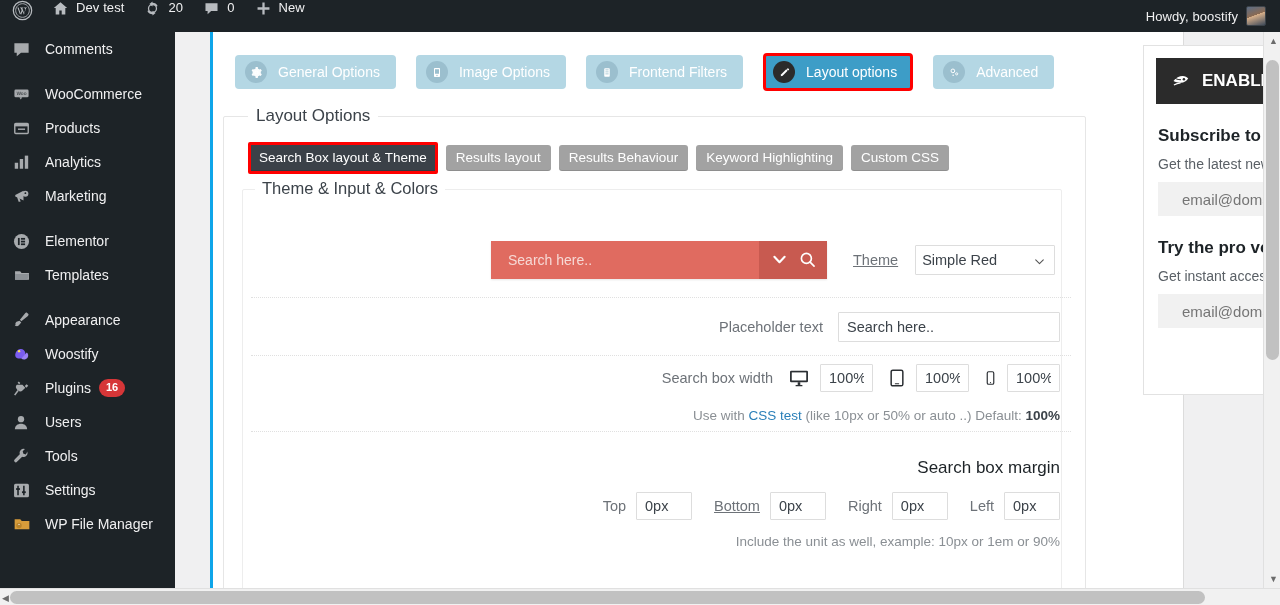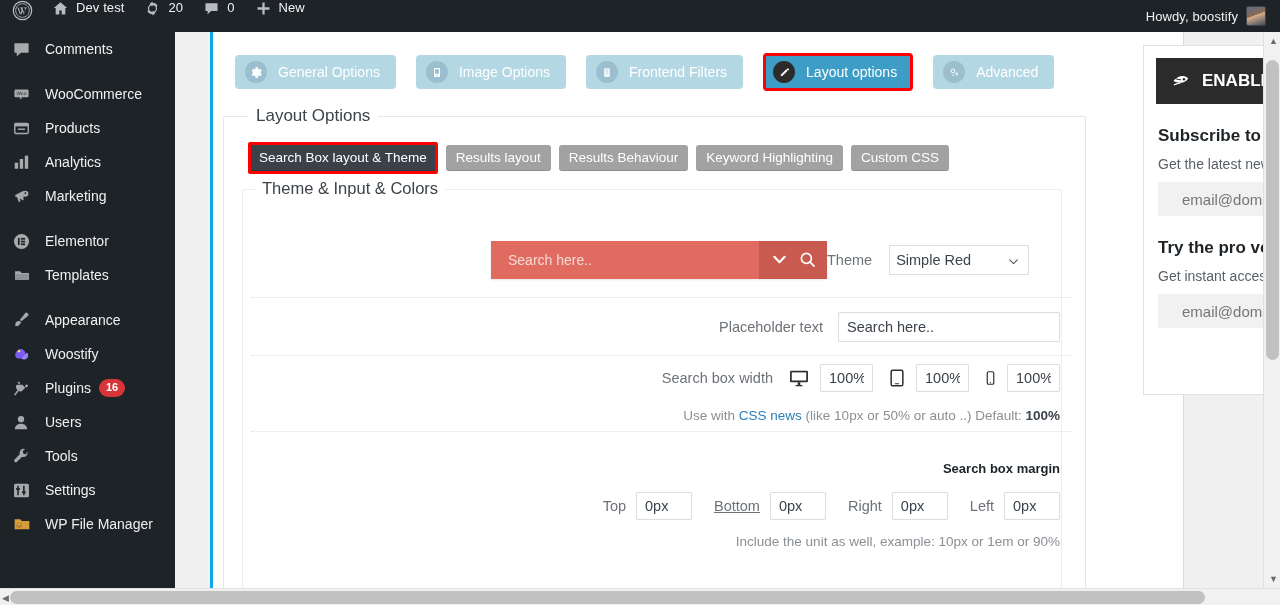--- a/index.html
+++ b/index.html
@@ -199,21 +199,21 @@
     font-family: "Liberation Sans", sans-serif;
   }
   .sel-wrap { position: relative; display: inline-block; }
   .sel-wrap .caret {
     position: absolute; right: 9px; top: 9px;
     pointer-events: none;
   }
   .hint { font-size: 13.5px; color: #8a8f94; }
   .hint .lnk { color: #2a7fb8; }
   .hint b { color: #3c434a; }
-  .bold-title { font-size: 13px; font-weight: bold; color: #1d2327; }
+  .bold-title { font-size: 17px; font-weight: normal; color: #1d2327; }
 
   
   #promo {
     position: absolute; top: 13px; left: 968px;
     width: 180px; height: 350px;
     background: #ffffff;
     border: 1px solid #e2e2e2;
     overflow: hidden;
   }
   .promo-banner {
@@ -538,21 +538,21 @@
                   </svg>
               </span>
               <span class="icn">
                 <svg width="19" height="19" viewBox="0 0 24 24">
                     <circle cx="10.6" cy="10.6" r="6.3" fill="none" stroke="#fff" stroke-width="2.1"></circle>
                     <path d="M15.3 15.3l5 5" stroke="#fff" stroke-width="2.1" stroke-linecap="round"></path>
                   </svg>
               </span>
             </div>
           </div>
-          <span class="lbl" style="">Theme</span>
+          <span class="lbl" style="margin-left:26px;text-decoration:underline;">Theme</span>
           <span class="sel-wrap" style="margin-left:17px;">
             <select class="sel">
               <option>Simple Red</option>
             </select>
             <span class="caret">
               <svg width="13" height="13" viewBox="0 0 24 24">
                   <path d="M5 9l7 7 7-7" fill="none" stroke="#555" stroke-width="2" stroke-linecap="round" stroke-linejoin="round"></path>
                 </svg>
             </span>
           </span>
@@ -585,21 +585,21 @@
             <svg width="15" height="22" viewBox="0 0 24 24">
                 <rect x="6.8" y="2" width="10.4" height="20" rx="2.2" fill="none" stroke="#2b2f33" stroke-width="1.9"></rect>
                 <circle cx="12" cy="19.2" r="1" fill="#2b2f33"></circle>
               </svg>
           </span>
           <input class="txtin small" style="margin-left: 9px;" value="100%">
         </div>
 
         <div class="row row-sep" style="top:210px; height:32px; justify-content:flex-end; padding-right:11px;">
           <span class="hint">
-            <span>Use with </span><span class="lnk">CSS news</span><span> (like 10px or 50% or auto ..) Default: </span><b>100%</b>
+            <span>Use with </span><span class="lnk">CSS test</span><span> (like 10px or 50% or auto ..) Default: </span><b>100%</b>
           </span>
         </div>
 
         <div class="row" style="top:260px; height:36px; justify-content:flex-end; padding-right:11px;">
           <span class="bold-title">Search box margin</span>
         </div>
 
         <div class="row" style="top:296px; height:40px; justify-content:flex-end; padding-right:11px;">
           <span class="lbl">Top</span>
           <input class="txtin margin" style="margin-left: 10px;" value="0px">

